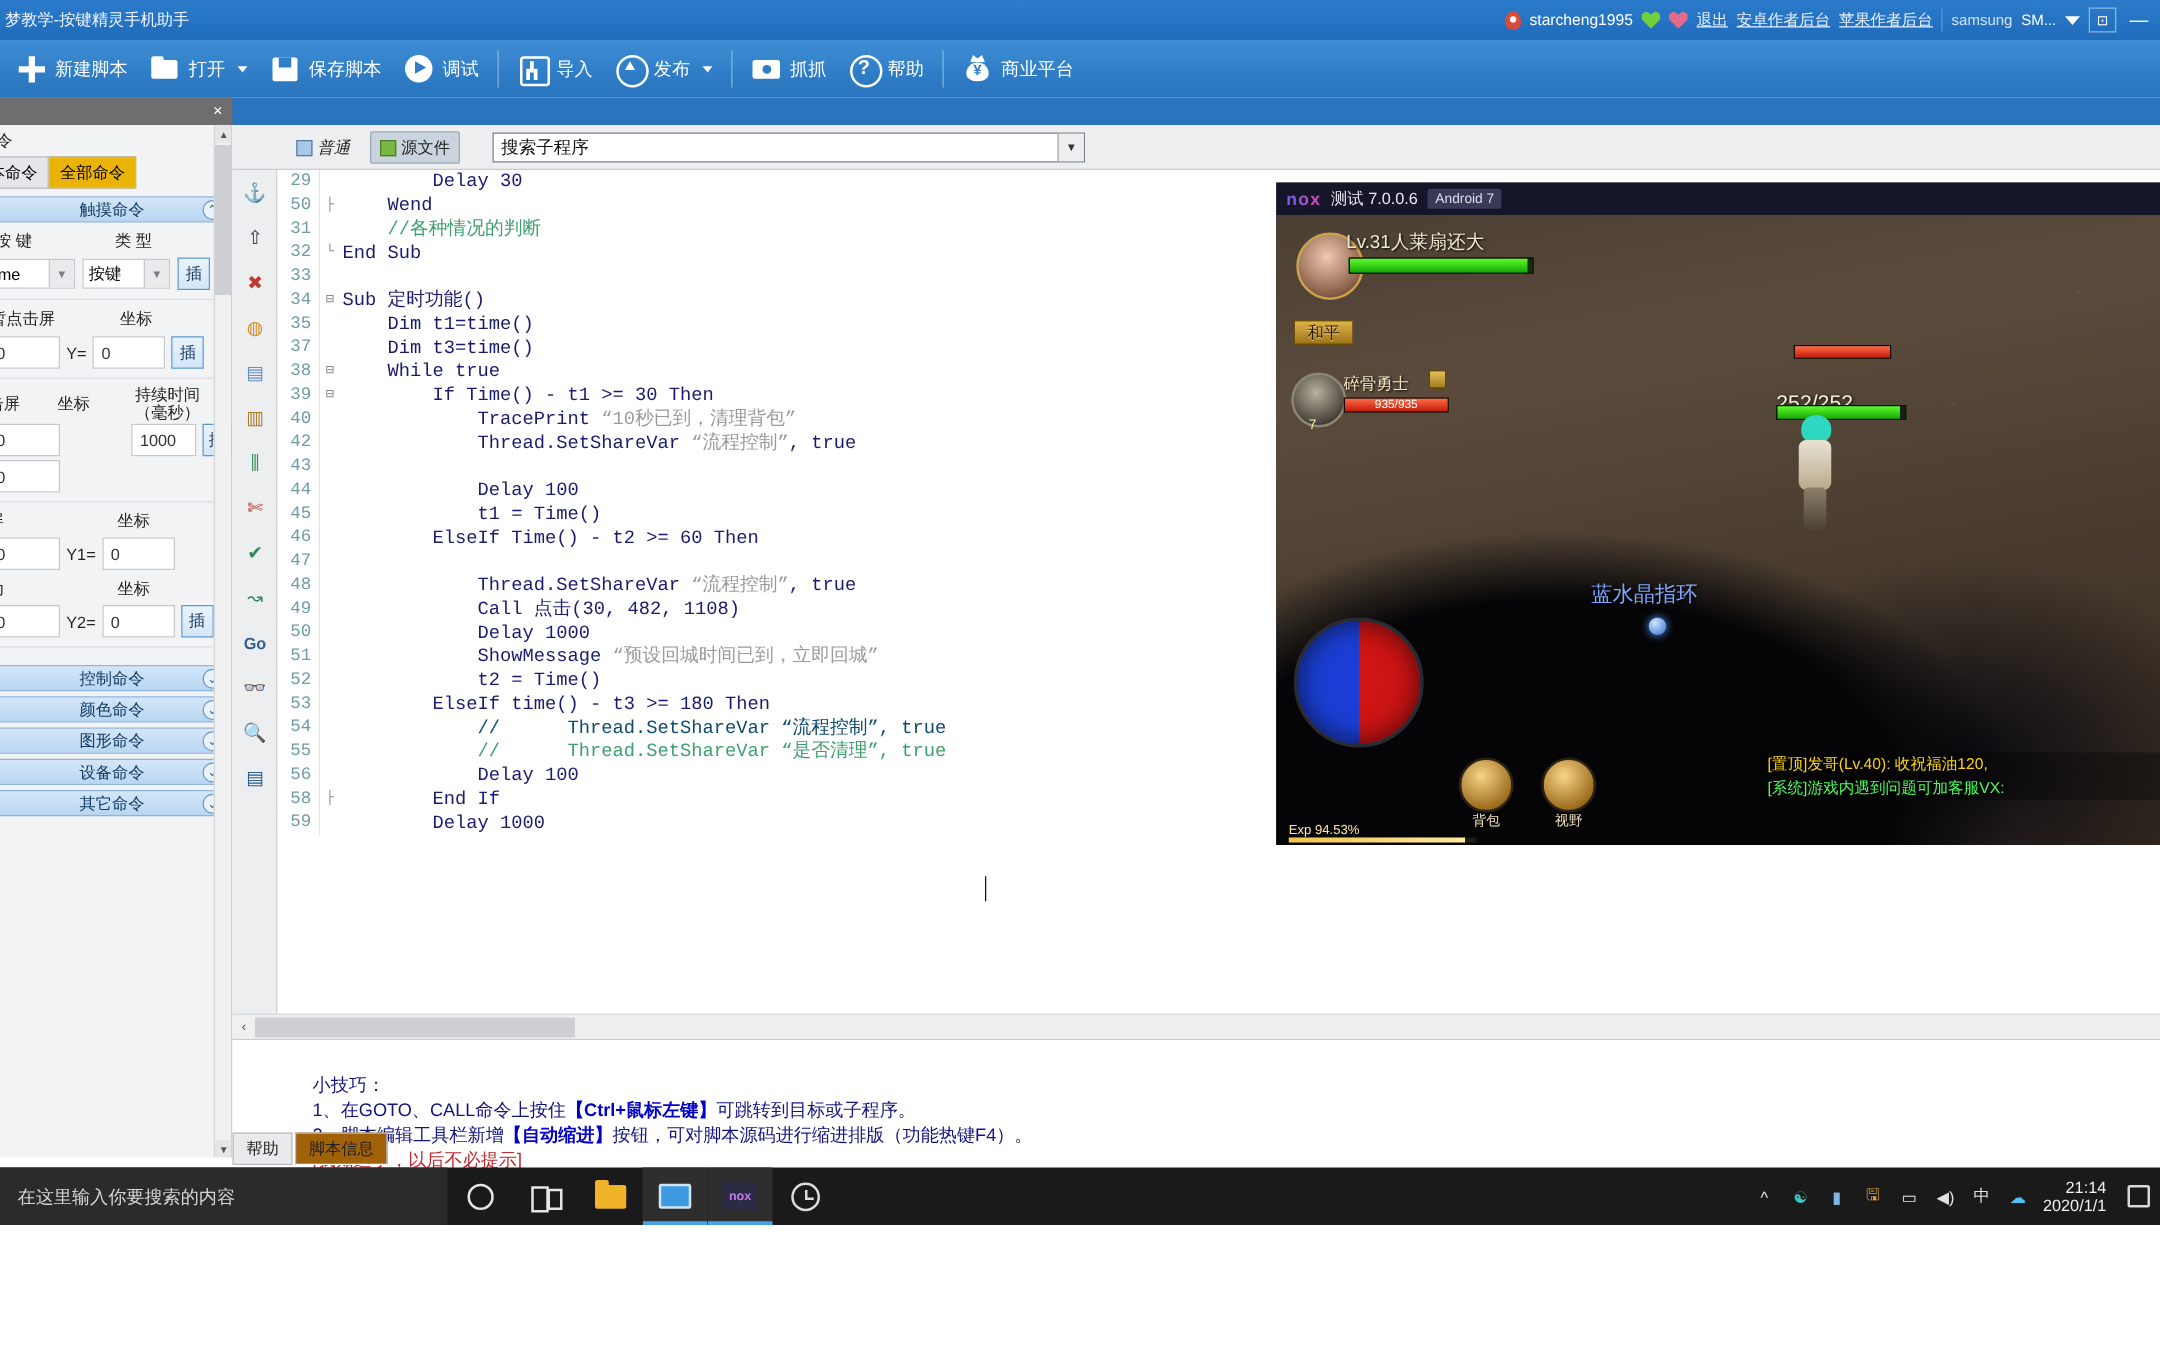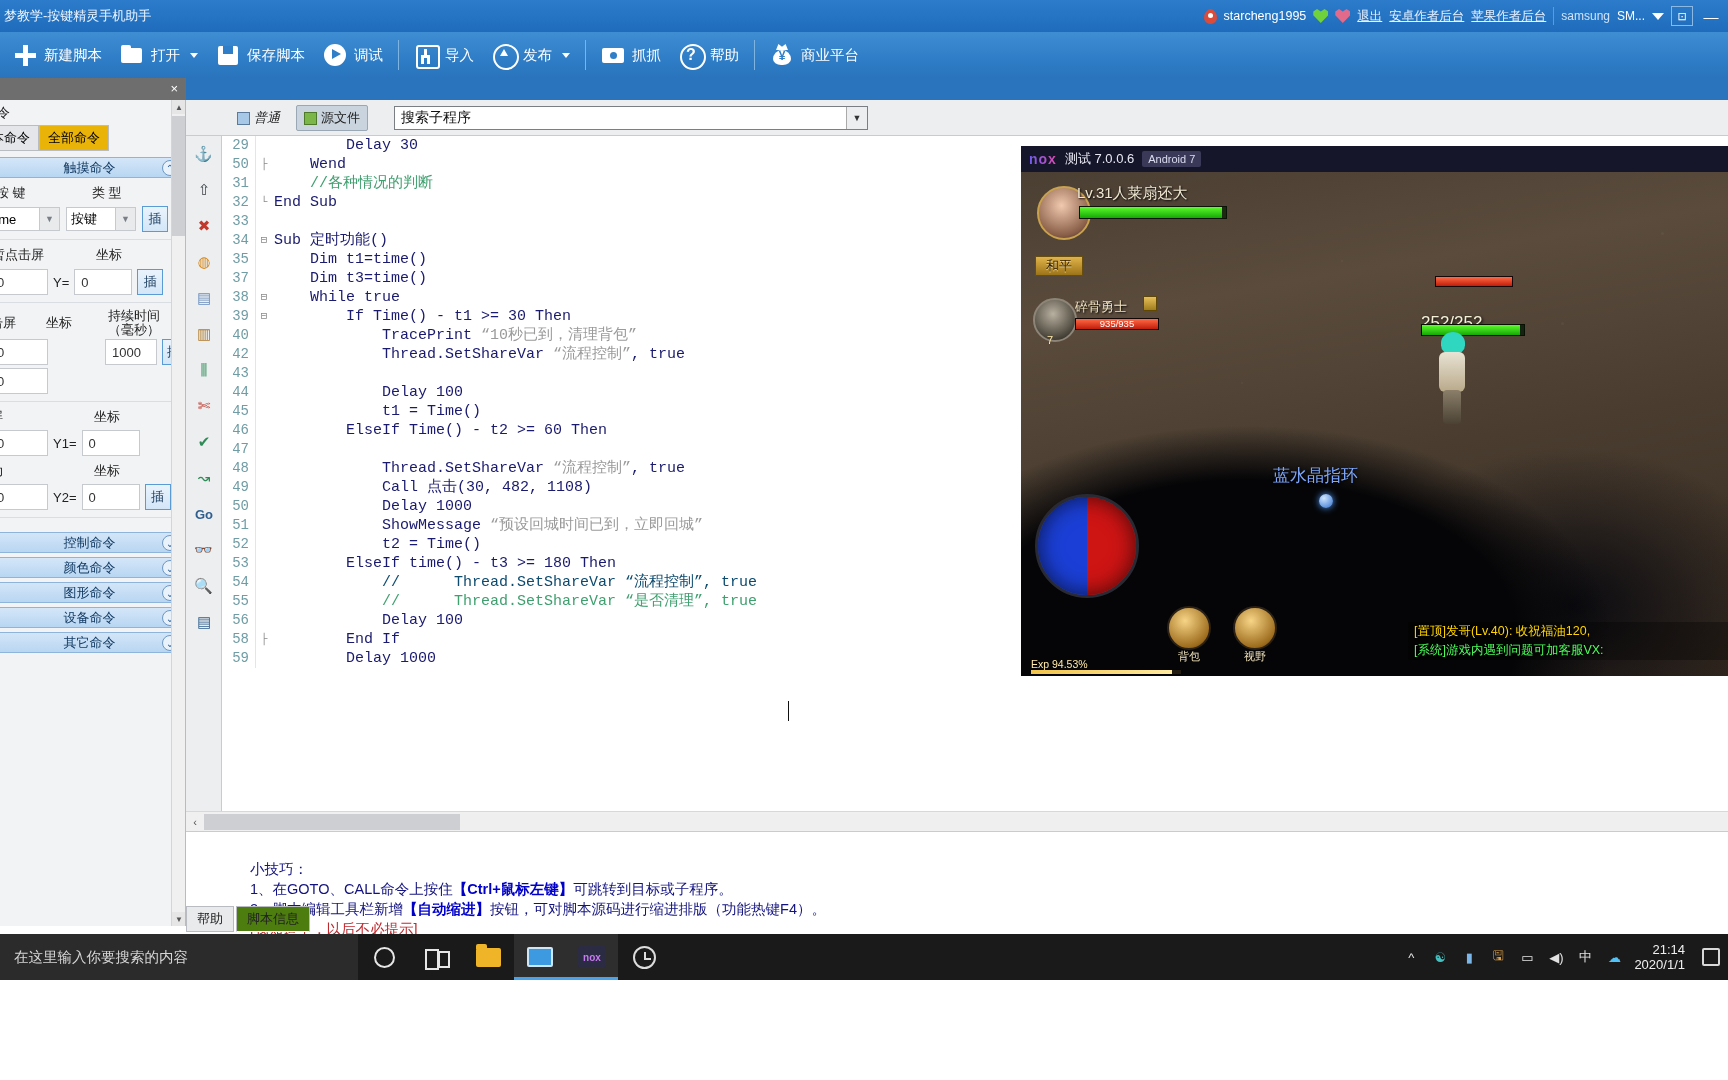--- a/index.html
+++ b/index.html
@@ -145,21 +145,21 @@
 
   
   #tips{ position:absolute; left:0; top:731px; width:1542px; height:95px; background:#fff; border-top:1px solid #c8cbcf;}
   #tips-inner{ position:absolute; left:64px; top:27px; font-size:14.5px; color:#13137f; line-height:20px;}
   .tip-b{ color:#0000c8; font-weight:bold;}
   #tip-dismiss{ color:#c0272d; cursor:pointer; }
 
   
   #bottom-tabs{ position:absolute; left:186px; top:908px; height:24px; display:flex; gap:2px; align-items:flex-end; z-index:5;}
   .btab{ font-size:13px; padding:3px 10px; border:1px solid #b8bcc2; background:#e9eaec; cursor:pointer; color:#222;}
-  .btab.active{ background:#4d7c0f; border-bottom-color:#fff;}
+  .btab.active{ background:#a16207; border-bottom-color:#fff;}
 
   
   #emu{ position:absolute; left:1021px; top:146px; width:707px; height:530px; background:#0c0c14; overflow:hidden;}
   #emu-bar{ position:absolute;left:0;top:0;width:707px;height:26px;background:#16162a;display:flex;align-items:center;gap:8px;padding-left:8px;}
   #nox-logo{ font-size:14px; font-weight:bold; background:linear-gradient(90deg,#6f5bf0,#e24bb0); -webkit-background-clip:text; background-clip:text; color:transparent; letter-spacing:1px;}
   #emu-title{ color:#e9e9f5; font-size:13px;}
   #emu-badge{ background:#3a3a58; color:#dcdcf0; font-size:11px; padding:2px 6px; border-radius:2px;}
   #game{ position:absolute;left:0;top:26px;width:707px;height:504px;
     background:
       radial-gradient(ellipse 520px 300px at 32% 92%, #050507 0%, #050507 52%, rgba(5,5,7,0) 70%),
@@ -194,21 +194,21 @@
   .ch-leg{ position:absolute;left:18px;top:58px;width:18px;height:34px;background:linear-gradient(180deg,#8b7f6a,#4b4234);border-radius:4px;}
   #item-drop{ position:absolute;left:252px;top:292px;color:#7ea8ff;font-size:17px;text-shadow:1px 1px 3px #000;white-space:nowrap;}
   #item-icon{ position:absolute;left:298px;top:322px;width:14px;height:14px;border-radius:50%;
     background:radial-gradient(circle at 35% 30%,#cfe6ff,#2f6fd0);box-shadow:0 0 7px #4f9bff;}
   #orbL{ position:absolute;left:14px;top:322px;width:104px;height:104px;border-radius:50%;
     background:conic-gradient(from 180deg, #1b3fd6 0deg 180deg, #cf1414 180deg 360deg);
     border:3px solid #2a2a34; box-shadow:inset 0 0 22px rgba(0,0,0,.65);}
   .skill{ position:absolute;bottom:26px;width:44px;height:44px;border-radius:50%;
     background:radial-gradient(circle at 40% 32%,#f7d487,#9e6d1e 72%,#45300b);border:2px solid #2b2116;}
   .skill-lab{ position:absolute;width:44px;text-align:center;bottom:12px;color:#f0e2bb;font-size:11px;}
-  #chat{ position:absolute;right:0;bottom:16px;width:320px;}
+  #chat{ position:absolute;right:0;bottom:36px;width:320px;}
   .chat-line{ font-size:12.5px; padding:1px 6px; white-space:nowrap; text-shadow:1px 1px 2px #000;}
   .chat-a{ color:#ffd400; background:rgba(0,0,0,.30);}
   .chat-b{ color:#4cff5a; background:rgba(0,0,0,.30);}
   #exp{ position:absolute;left:10px;bottom:6px;color:#ffe9a8;font-size:10.5px;}
   #exp-bar{ position:absolute;left:10px;bottom:2px;width:150px;height:4px;background:#231c10;}
   #exp-f{ height:100%;width:94%;background:linear-gradient(90deg,#f1c34a,#ffeaa0);}
 
   
   #taskbar{ position:absolute; left:0; top:934px; width:1728px; height:46px; background:#1a1a1a; display:flex; align-items:center;}
   #search-box{ width:358px; height:46px; background:#2b2b2b; color:#d6d6d6; font-size:14.5px; display:flex; align-items:center; padding-left:14px;}

